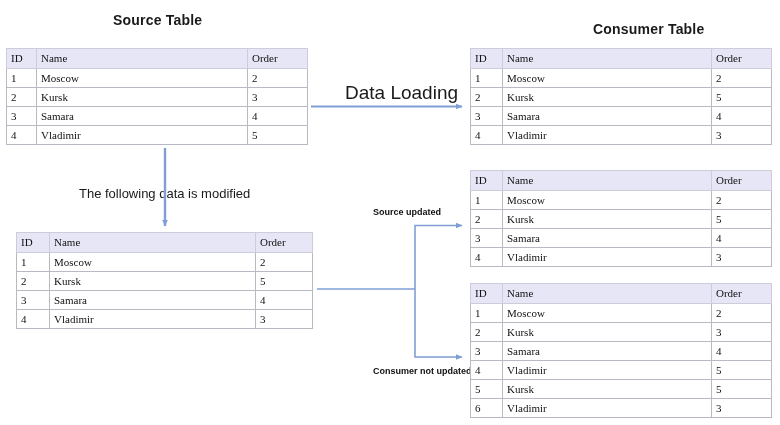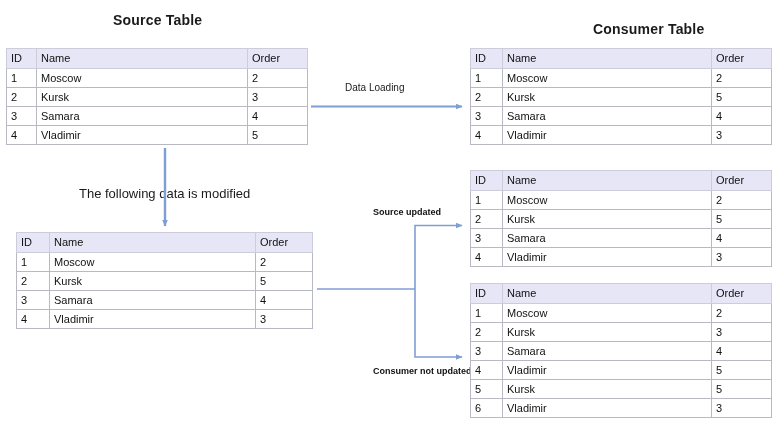--- a/index.html
+++ b/index.html
@@ -26,39 +26,40 @@
   #title-consumer{left:569px;top:21px;margin-left:24px;}
 
   
   .mid-label{
     position:absolute;
     font-size:13px;
     font-weight:normal;
     color:#1a1a1a;
     white-space:nowrap;
   }
-  #label-data-loading{left:345px;top:82px;font-weight:normal;font-size:10px;}
+  #label-data-loading{left:345px;top:82px;font-weight:normal;font-size:19px;}
   #label-modified{left:79px;top:186px;}
   .small-label{
     position:absolute;
     font-size:9px;
     font-weight:bold;
     color:#111;
     white-space:nowrap;
   }
   #label-records-updated{left:373px;top:207px;}
   #label-records-not-updated{left:373px;top:366px;}
 
   
   .tbl{
     position:absolute;
     border-collapse:collapse;
     table-layout:fixed;
     font-size:11px;
     background:#f9a8d4;
+    font-family:Liberation Serif, serif;
   }
   .tbl th,.tbl td{
     border:1px solid #b9b9c4;
     padding:0 0 0 4px;
     height:18px;
     line-height:18px;
     text-align:left;
     font-weight:normal;
     font-size:11px;
     color:#111;

